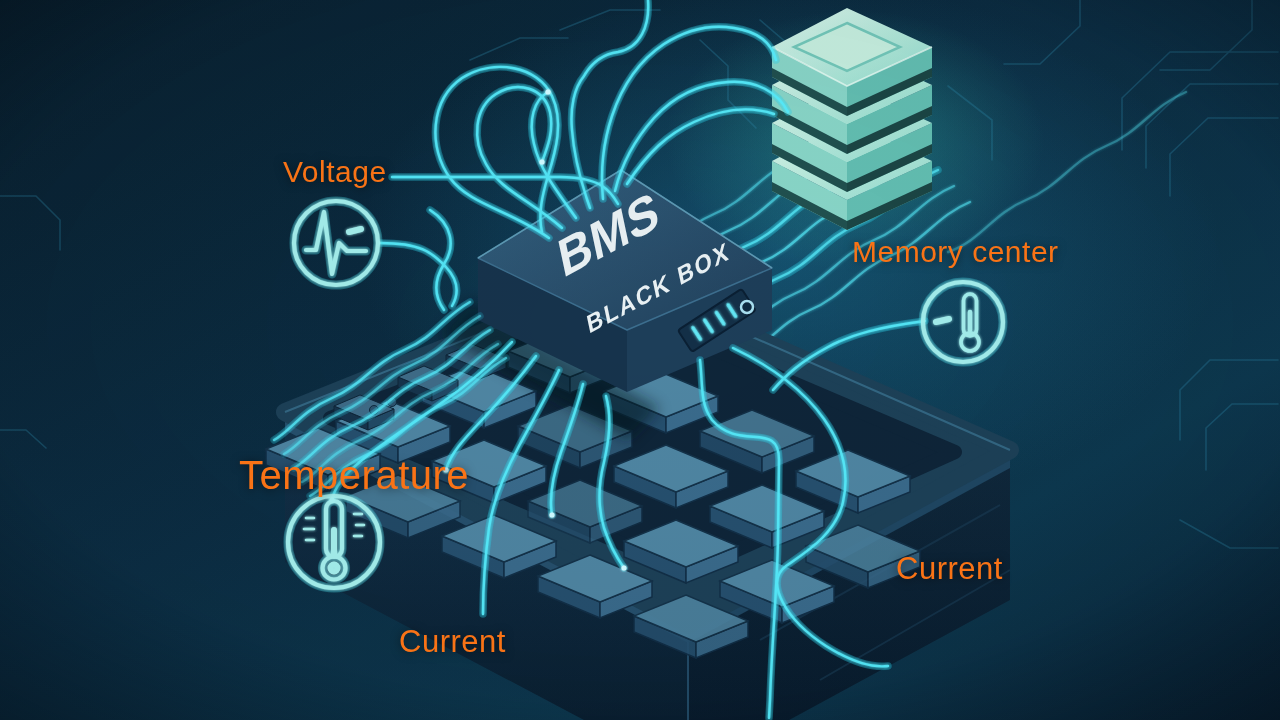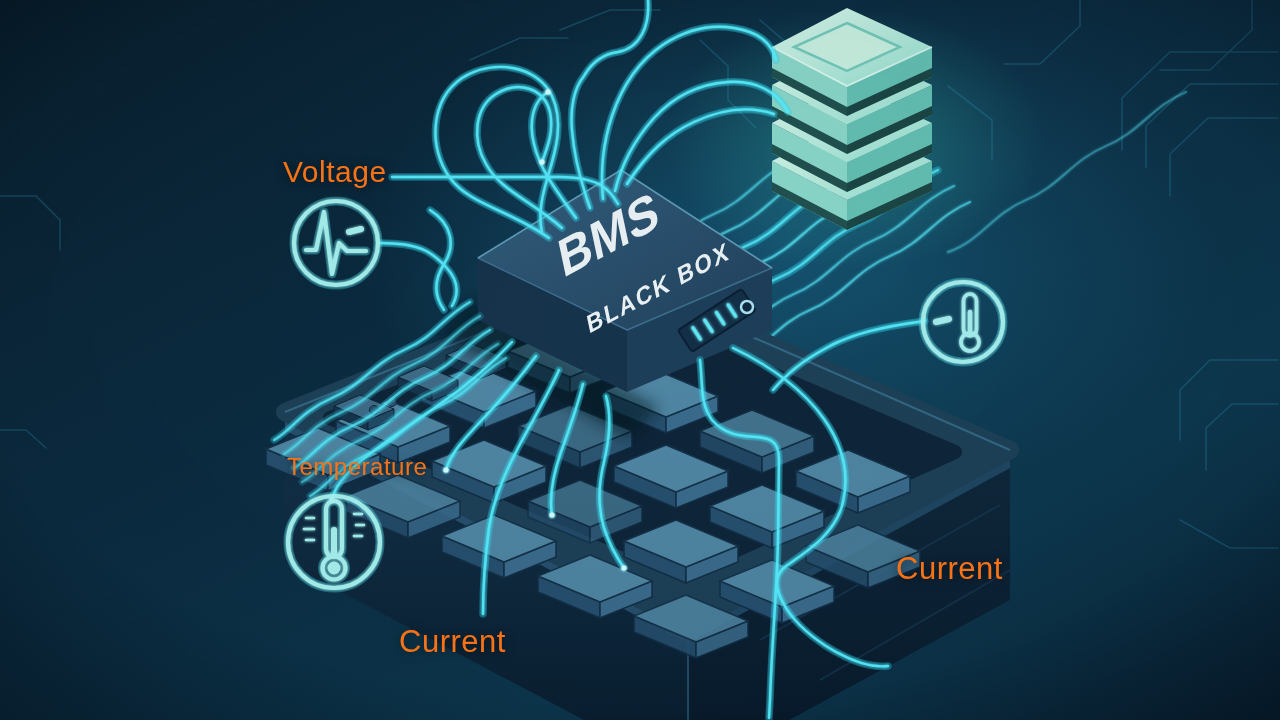--- a/index.html
+++ b/index.html
@@ -2,21 +2,21 @@
 <html><head>
 <meta charset="utf-8">
 <style>
   html,body{margin:0;padding:0;background:#061723;}
   .stage{position:relative;width:1280px;height:720px;overflow:hidden;
          font-family:"Liberation Sans",sans-serif;}
   .stage svg{position:absolute;left:0;top:0;}
   .label{position:absolute;color:#f97316;font-weight:400;letter-spacing:.5px;
          text-shadow:0 1px 10px rgba(0,0,0,.55);white-space:nowrap;user-select:none;}
   .lbl-voltage{left:283px;top:155px;font-size:30px;}
-  .lbl-temperature{left:239px;top:453px;font-size:24px;margin-left:48px;}
+  .lbl-temperature{left:239px;top:453px;font-size:40px;}
   .lbl-current-bottom{left:399px;top:624px;font-size:31px;}
   .lbl-current-right{left:896px;top:551px;font-size:31px;}
   .lbl-memory{left:852px;top:235px;font-size:30px;}
   
   .wire-glow{stroke:#26c9e2;stroke-width:7.5;opacity:.34;fill:none;
              stroke-linecap:round;stroke-linejoin:round;}
   .wire-core{stroke:#55e7f7;stroke-width:2.4;opacity:.96;fill:none;
              stroke-linecap:round;stroke-linejoin:round;filter:url(#neon);}
   .trace-core{stroke:#2e89ab;stroke-width:1.6;opacity:.34;fill:none;
               stroke-linecap:round;stroke-linejoin:round;}
@@ -309,13 +309,14 @@
   </g>
 
   <use href="#gIcons" class="icon-glow"></use>
   <use href="#gIcons" class="icon-core"></use>
 </svg>
 
 <div class="label lbl-voltage">Voltage</div>
 <div class="label lbl-temperature">Temperature</div>
 <div class="label lbl-current-bottom">Current</div>
 <div class="label lbl-current-right">Current</div>
+<div class="label lbl-memory">Memory center</div>
 </div>
 
 </body></html>

